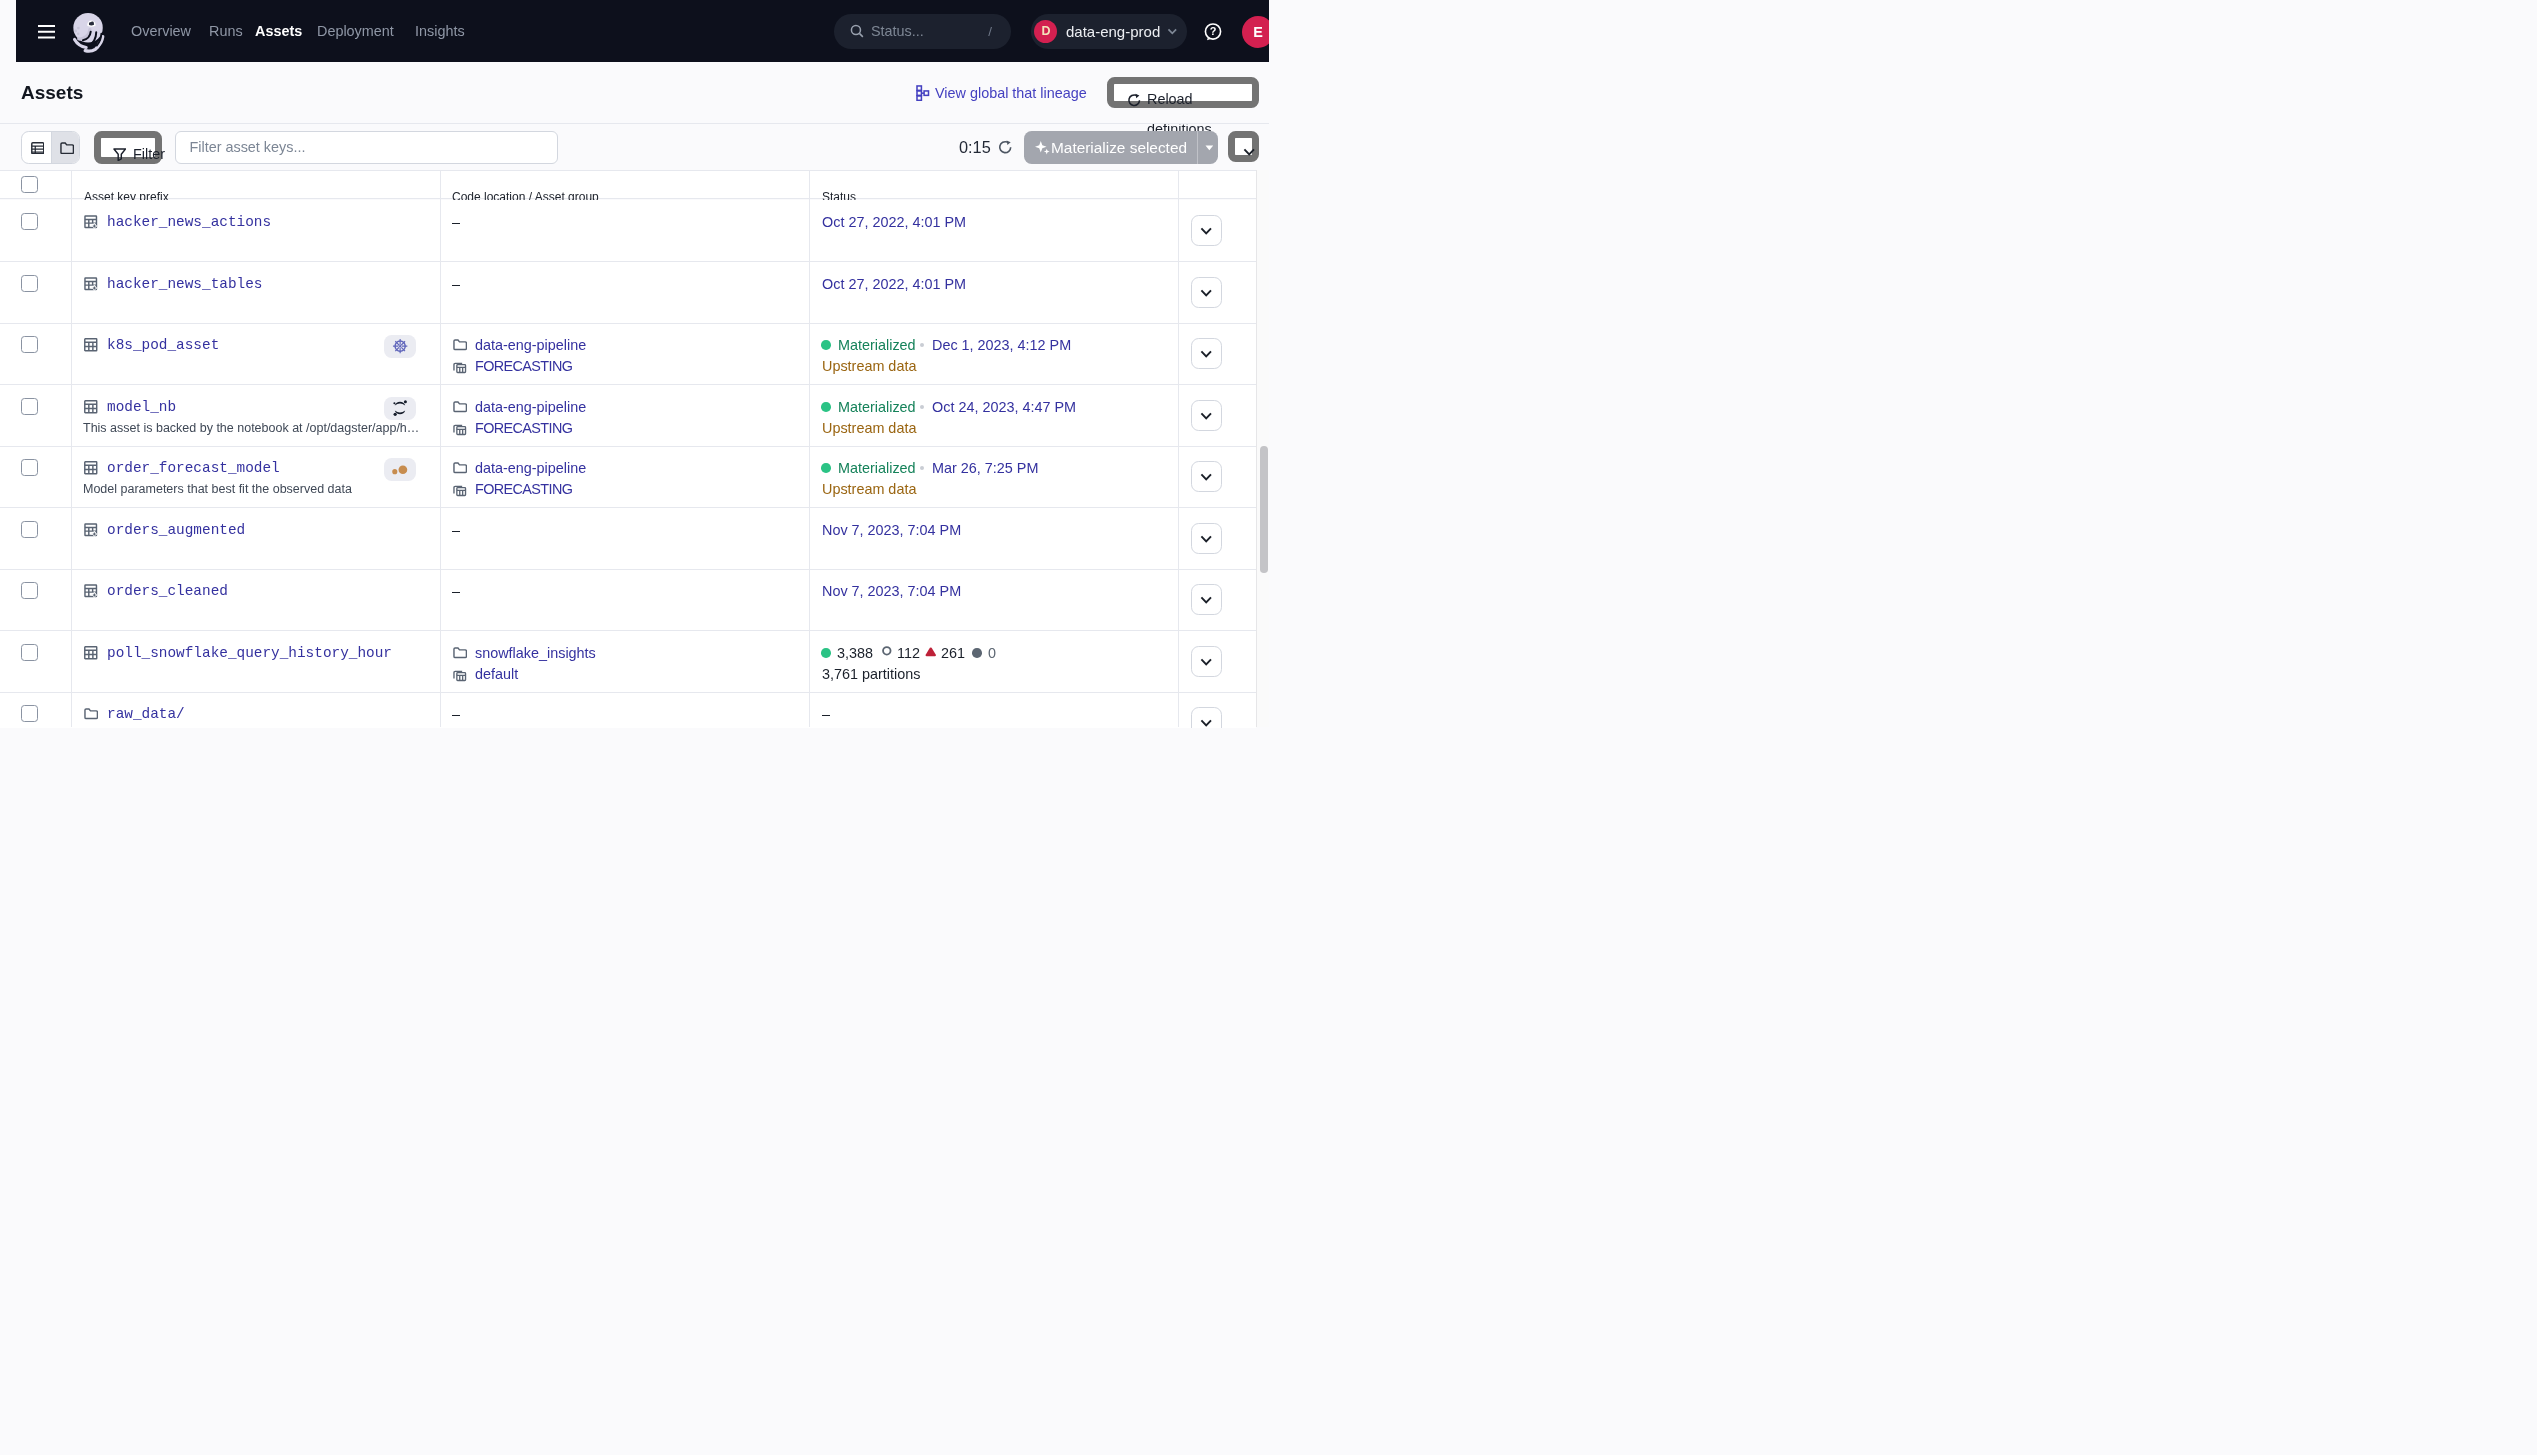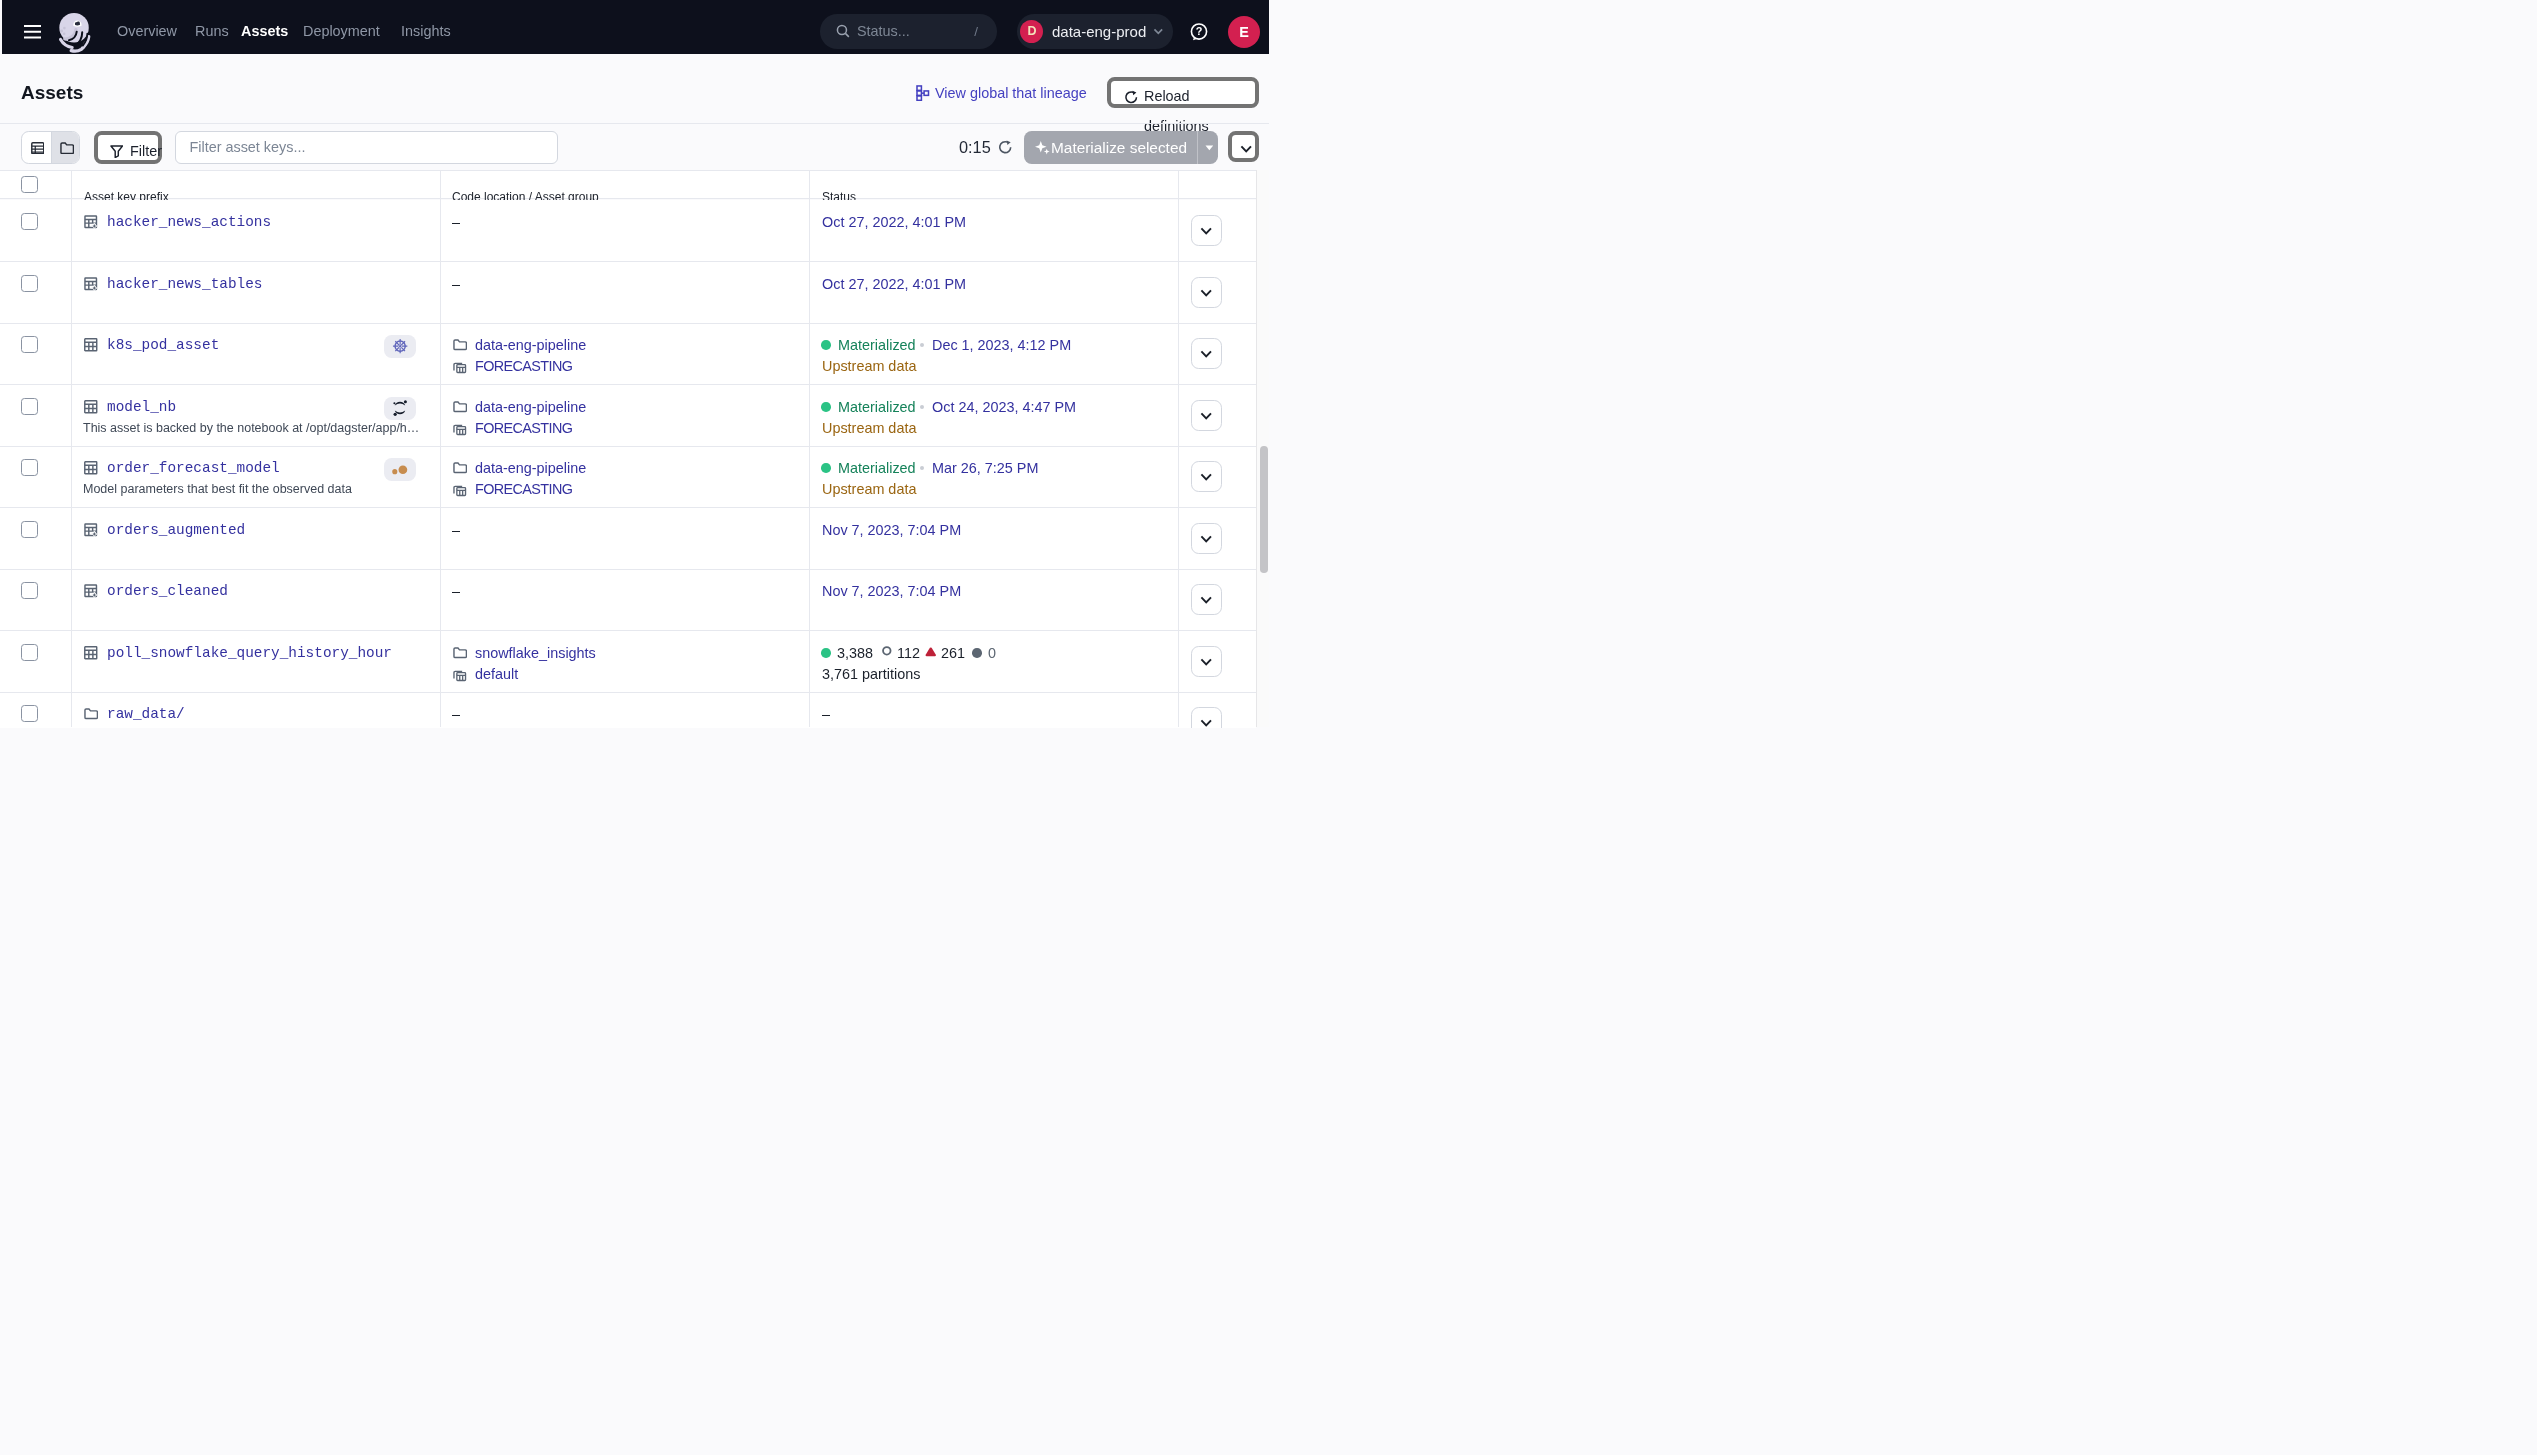--- a/index.html
+++ b/index.html
@@ -1,35 +1,35 @@
 <!DOCTYPE html>
 <html><head>
 <meta charset="utf-8">
 <style>
 * { margin:0; padding:0; box-sizing:border-box; }
 html,body { width:1269px; height:728px; overflow:hidden; }
 body { font-family:"Liberation Sans", sans-serif; background:#fafafc; position:relative; }
 .abs { position:absolute; }
 
 
-.nav { position:absolute; left:2px; top:0; width:1269px; height:54px; background:#0d101c; }
+.nav { position:absolute; left:16px; top:0; width:1269px; height:62px; background:#0d101c; }
 .nav-link { position:absolute; top:0; height:62px; line-height:62px; font-size:14.4px; font-weight:500; color:#8f97a6; white-space:nowrap; }
 .nav-link.active { color:#ffffff; font-weight:700; }
 .pill { position:absolute; top:14.4px; height:35px; background:#1c212e; border-radius:17.3px; }
 .srch-txt { position:absolute; left:37px; top:0; line-height:35px; font-size:14.4px; color:#7e8795; }
 .srch-slash { position:absolute; right:19px; top:0; line-height:35px; font-size:13.5px; color:#6e7787; }
 .dcirc { position:absolute; left:3.4px; top:5.8px; width:23px; height:23px; border-radius:50%; background:#d32050; color:#f3e3bb; font-size:12.5px; font-weight:700; text-align:center; line-height:23px; }
 .dep-label { position:absolute; left:35px; top:0; line-height:35px; font-size:15px; font-weight:500; color:#eceef2; }
 .eavatar { position:absolute; left:1226px; top:16.3px; width:32px; height:32px; border-radius:50%; background:#d32050; color:#fff; font-size:14.4px; font-weight:700; text-align:center; line-height:32px; }
 
 
 .pagehead { position:absolute; left:0; top:62px; width:1269px; height:62px; }
 .pagehead h1 { position:absolute; left:21px; top:0; line-height:62px; font-size:19px; font-weight:700; color:#12161f; }
 .lineage-link { position:absolute; top:0; height:62px; line-height:62px; font-size:14.4px; color:#4440c0; }
-.btn { position:absolute; background:#fff; border:4px solid #737373; border-radius:7.7px; font-size:14.4px; color:#1b202b; }
+.btn { position:absolute; background:#fff; border:7px solid #737373; border-radius:7.7px; font-size:14.4px; color:#1b202b; }
 .reload-btn { left:1107px; top:15.4px; width:152px; height:31px; }
 .divider { position:absolute; left:0; top:123px; width:1269px; height:1px; background:#e6e8ee; }
 
 
 .seg { position:absolute; left:21px; top:131px; width:59px; height:33px; border:1px solid #d3d7df; border-radius:7.7px; background:#fff; overflow:hidden; }
 .seg .right { position:absolute; left:29px; top:0; width:30px; height:33px; background:#dfe1e7; border-left:1px solid #d3d7df; }
 .filter-btn { left:94px; top:131px; width:68px; height:33px; }
 .filter-input { position:absolute; left:175px; top:131px; width:383px; height:33px; border:1px solid #d3d7df; border-radius:6px; background:#fff; }
 .filter-input span { position:absolute; left:13.5px; top:0; line-height:31px; font-size:14.4px; color:#7c8695; }
 .timer { position:absolute; left:959px; top:131px; height:33px; line-height:33px; font-size:16.3px; color:#232936; }

